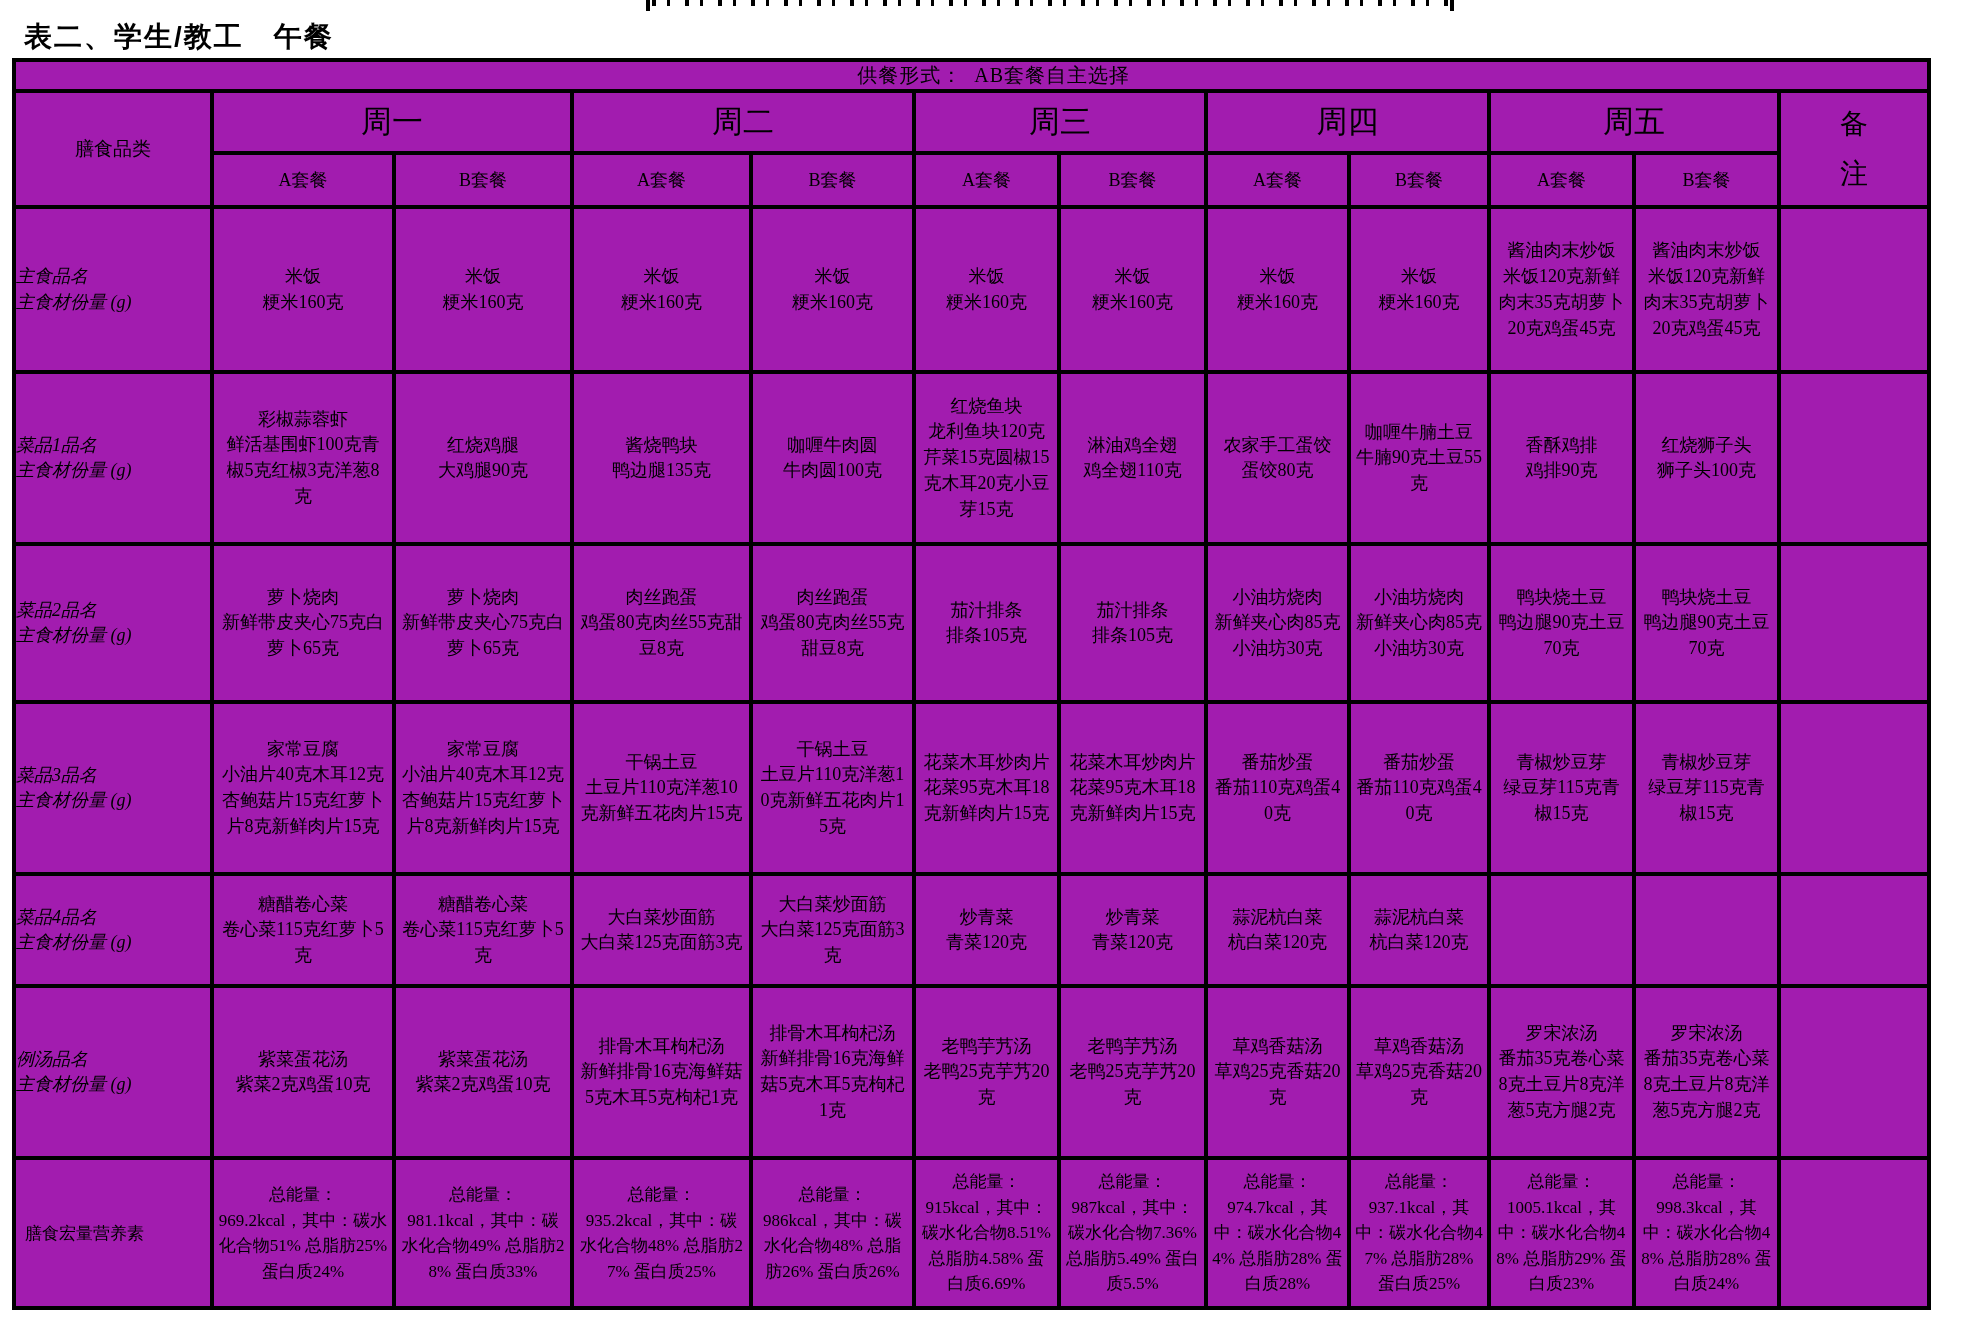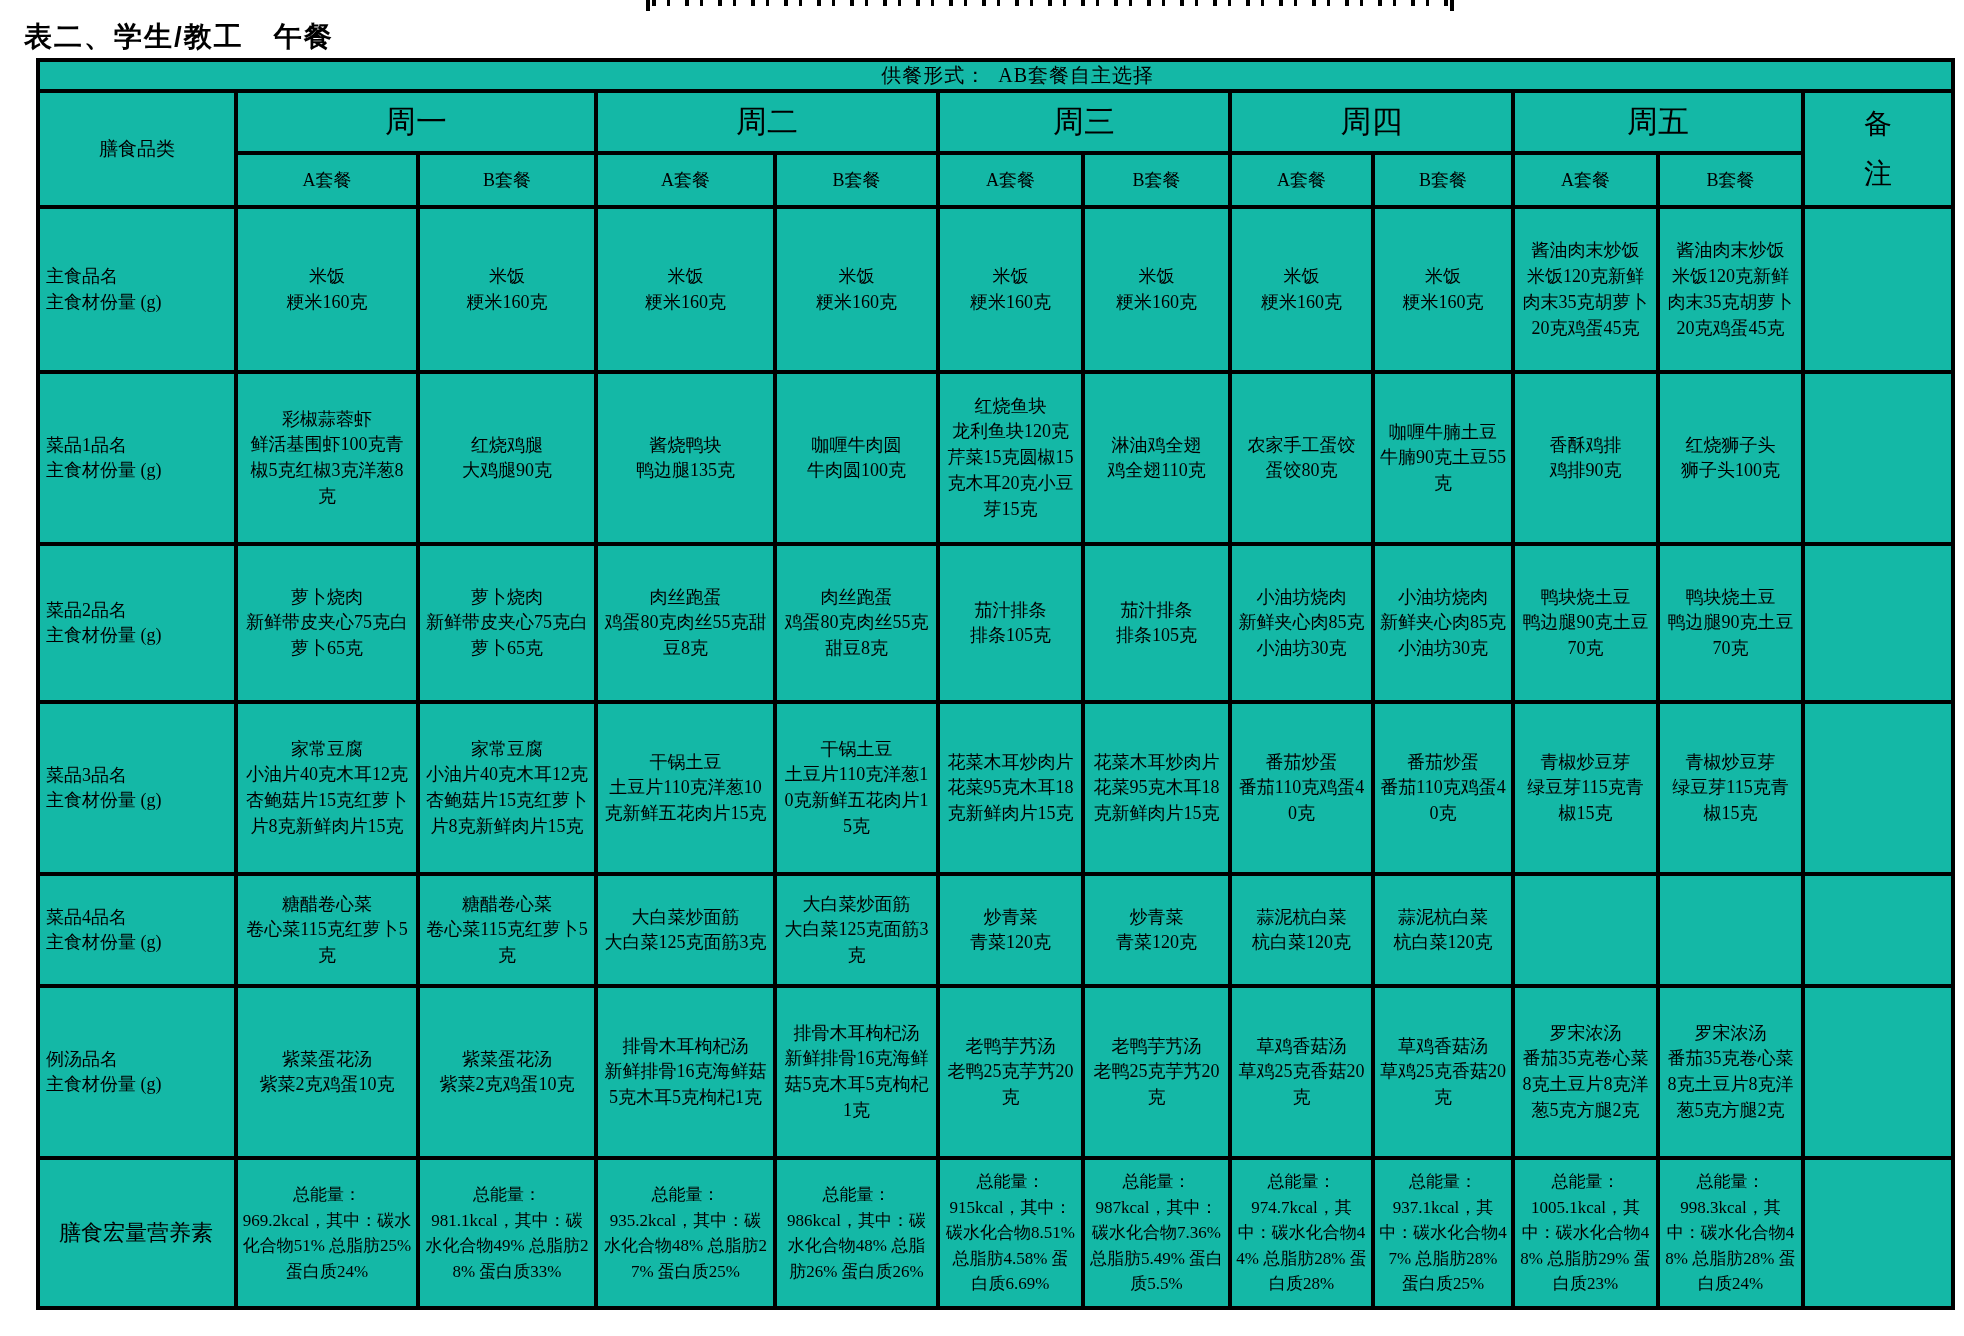--- a/index.html
+++ b/index.html
@@ -9,41 +9,41 @@
   .page-title{position:absolute;left:24px;top:18px;font-size:28px;font-weight:700;
        font-family:"Liberation Sans","DejaVu Sans",sans-serif;letter-spacing:2px;white-space:pre;}
 
   
   .clip-remnant{position:absolute;left:652px;top:0;width:796px;height:6px;
        background:repeating-linear-gradient(90deg,#000 0 4px,transparent 4px 15px,#000 15px 18px,transparent 18px 33px);}
   .clip-remnant::before,.clip-remnant::after{content:"";position:absolute;top:0;width:4px;height:11px;background:#000;}
   .clip-remnant::before{left:-6px;}
   .clip-remnant::after{right:-6px;}
 
-  table.menu{position:absolute;left:36px;top:58px;width:1915px;border-collapse:collapse;
-       table-layout:fixed;background:#14b8a6;}
+  table.menu{position:absolute;left:12px;top:58px;width:1915px;border-collapse:collapse;
+       table-layout:fixed;background:#a21caf;}
   table.menu td{border:4px solid #000;padding:0;vertical-align:middle;text-align:center;overflow:hidden;}
 
   .service-cell{font-size:20px;text-indent:44px;letter-spacing:1px;white-space:pre;}
   .day-cell{font-size:31px;}
   .set-cell{font-size:18px;}
   .cat-cell{font-size:19px;}
   .remark-head .vwrap{width:1.3em;margin:0 auto;line-height:1.8;font-size:28px;}
 
   .bcell .nm,.lblcell .nm{height:40%;display:flex;align-items:center;justify-content:center;
        font-size:18px;padding:0 6px;text-align:center;line-height:1.35;}
   .bcell .pt,.lblcell .pt{height:60%;display:flex;align-items:center;justify-content:center;
        font-size:18px;padding:0 4px;text-align:center;line-height:1.45;word-break:break-all;}
-  .lblcell .nm,.lblcell .pt{justify-content:flex-start;text-align:left;padding-left:6px;}
+  .lblcell .nm,.lblcell .pt{justify-content:flex-start;text-align:left;padding-left:0;font-style:italic;}
   .lblcell .nm{font-size:18px;}
   .nut{display:flex;align-items:center;justify-content:center;height:100%;
        font-size:17px;line-height:1.5;white-space:pre-wrap;word-break:break-all;
        padding:0 4px;text-align:center;}
   .nut-lbl{display:flex;align-items:center;justify-content:flex-start;height:100%;
-       padding-left:19px;font-size:22px;text-align:right;}
+       padding-left:9px;font-size:17px;text-align:right;}
 </style>
 </head>
 <body>
 
 <div class="clip-remnant"></div>
 <div class="page-title">表二、学生/教工　午餐</div>
 
 <table class="menu">
     <colgroup>
       <col style="width: 198px;">

